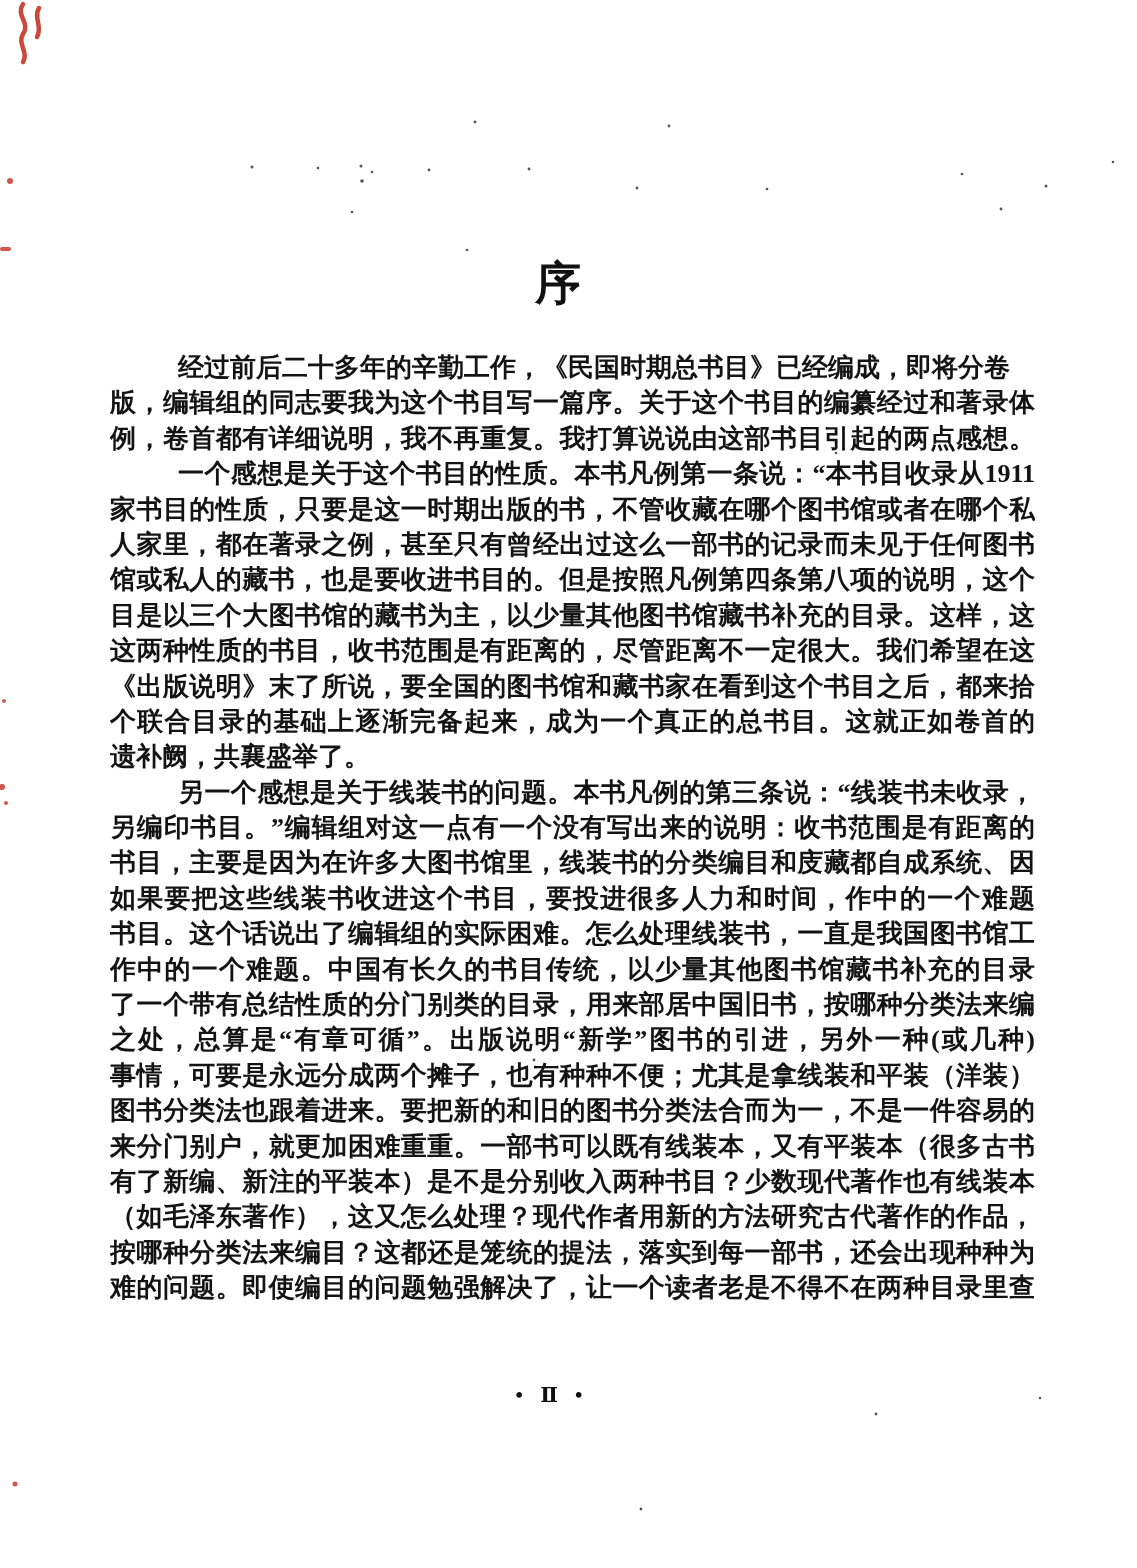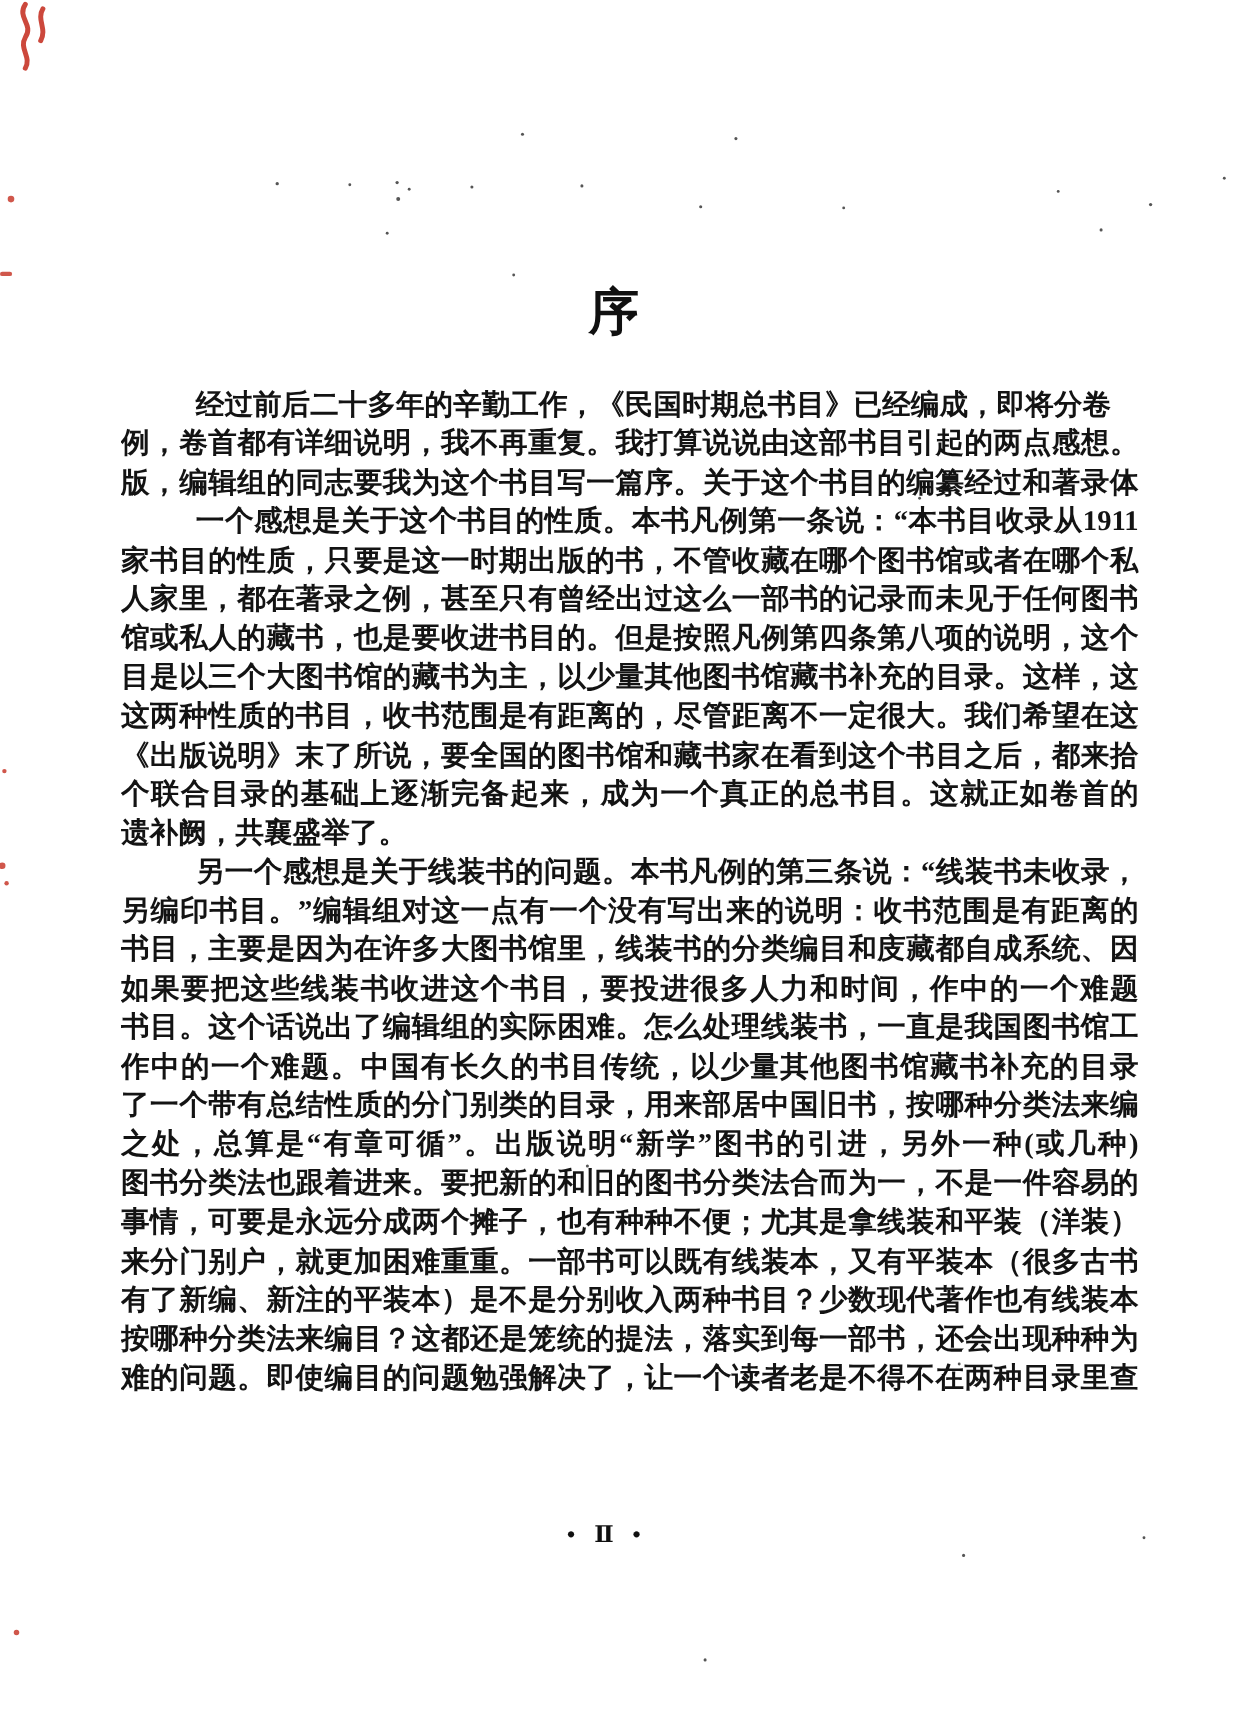--- a/index.html
+++ b/index.html
@@ -114,42 +114,43 @@
       <circle cx="876" cy="1414" r="1.4"></circle>
       <circle cx="1040" cy="1398" r="1.3"></circle>
       <circle cx="641" cy="1509" r="1.4"></circle>
     </g>
   </svg>
 
   <h1 class="title">序</h1>
 
   <div class="body-text">
       <div class="line ind">经过前后二十多年的辛勤工作，《民国时期总书目》已经编成，即将分卷出</div>
+      <div class="line j">版，编辑组的同志要我为这个书目写一篇序。关于这个书目的编纂经过和著录体</div>
       <div class="line j">例，卷首都有详细说明，我不再重复。我打算说说由这部书目引起的两点感想。</div>
-      <div class="line j">版，编辑组的同志要我为这个书目写一篇序。关于这个书目的编纂经过和著录体</div>
       <div class="line j ind">一个感想是关于这个书目的性质。本书凡例第一条说：“本书目收录从1911</div>
       <div class="line j">家书目的性质，只要是这一时期出版的书，不管收藏在哪个图书馆或者在哪个私</div>
       <div class="line j">人家里，都在著录之例，甚至只有曾经出过这么一部书的记录而未见于任何图书</div>
       <div class="line j">馆或私人的藏书，也是要收进书目的。但是按照凡例第四条第八项的说明，这个书</div>
       <div class="line j">目是以三个大图书馆的藏书为主，以少量其他图书馆藏书补充的目录。这样，这个</div>
       <div class="line j">这两种性质的书目，收书范围是有距离的，尽管距离不一定很大。我们希望在这</div>
       <div class="line j">《出版说明》末了所说，要全国的图书馆和藏书家在看到这个书目之后，都来拾</div>
       <div class="line j">个联合目录的基础上逐渐完备起来，成为一个真正的总书目。这就正如卷首的</div>
       <div class="line">遗补阙，共襄盛举了。</div>
       <div class="line j ind">另一个感想是关于线装书的问题。本书凡例的第三条说：“线装书未收录，待</div>
       <div class="line j">另编印书目。”编辑组对这一点有一个没有写出来的说明：收书范围是有距离的</div>
       <div class="line j">书目，主要是因为在许多大图书馆里，线装书的分类编目和庋藏都自成系统、因此</div>
       <div class="line j">如果要把这些线装书收进这个书目，要投进很多人力和时间，作中的一个难题</div>
       <div class="line j">书目。这个话说出了编辑组的实际困难。怎么处理线装书，一直是我国图书馆工</div>
       <div class="line j">作中的一个难题。中国有长久的书目传统，以少量其他图书馆藏书补充的目录</div>
       <div class="line j">了一个带有总结性质的分门别类的目录，用来部居中国旧书，按哪种分类法来编目</div>
       <div class="line j">之处，总算是“有章可循”。出版说明“新学”图书的引进，另外一种(或几种)</div>
+      <div class="line j">事情，可要是永远分成两个摊子，也有种种不便；尤其是拿线装和平装（洋装）</div>
       <div class="line j">图书分类法也跟着进来。要把新的和旧的图书分类法合而为一，不是一件容易的</div>
-      <div class="line j">事情，可要是永远分成两个摊子，也有种种不便；尤其是拿线装和平装（洋装）</div>
       <div class="line j">来分门别户，就更加困难重重。一部书可以既有线装本，又有平装本（很多古书</div>
       <div class="line j">有了新编、新注的平装本）是不是分别收入两种书目？少数现代著作也有线装本</div>
+      <div class="line j">（如毛泽东著作），这又怎么处理？现代作者用新的方法研究古代著作的作品，</div>
       <div class="line j">按哪种分类法来编目？这都还是笼统的提法，落实到每一部书，还会出现种种为</div>
       <div class="line j">难的问题。即使编目的问题勉强解决了，让一个读者老是不得不在两种目录里查</div>
     </div>
 
   <div class="page-number">• Ⅱ •</div>
 
 </div>
 
 </body></html>

